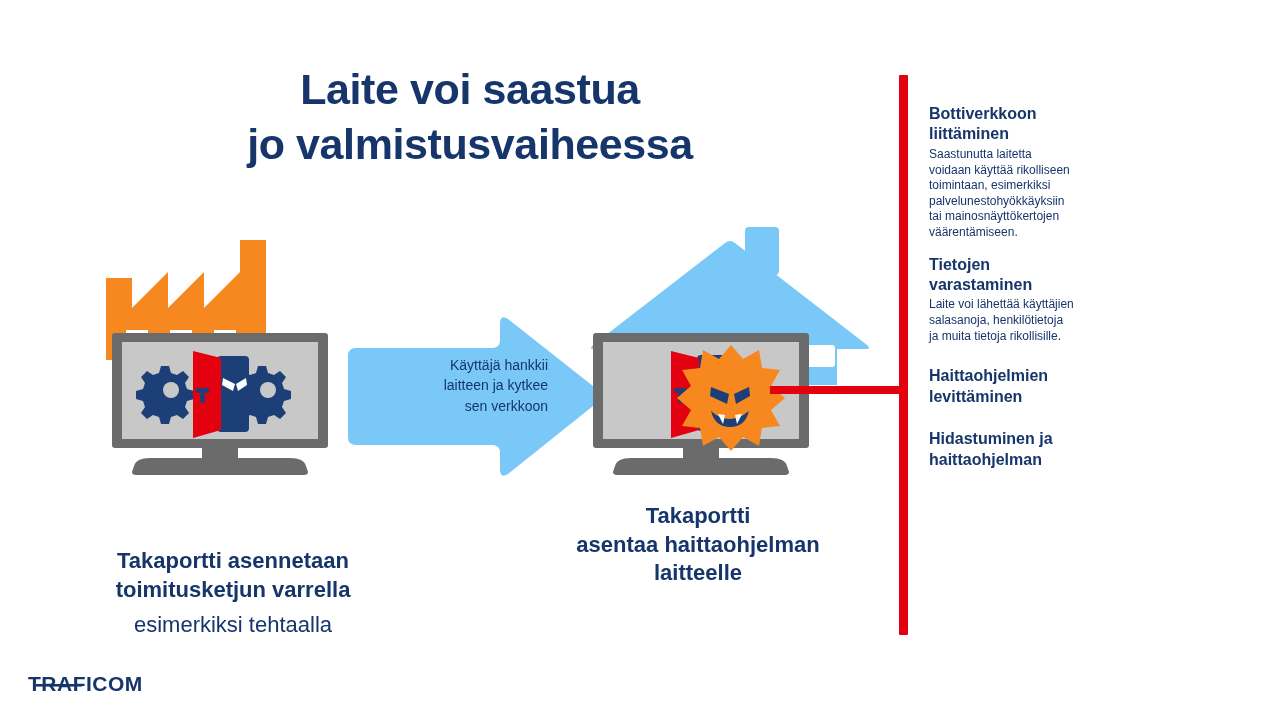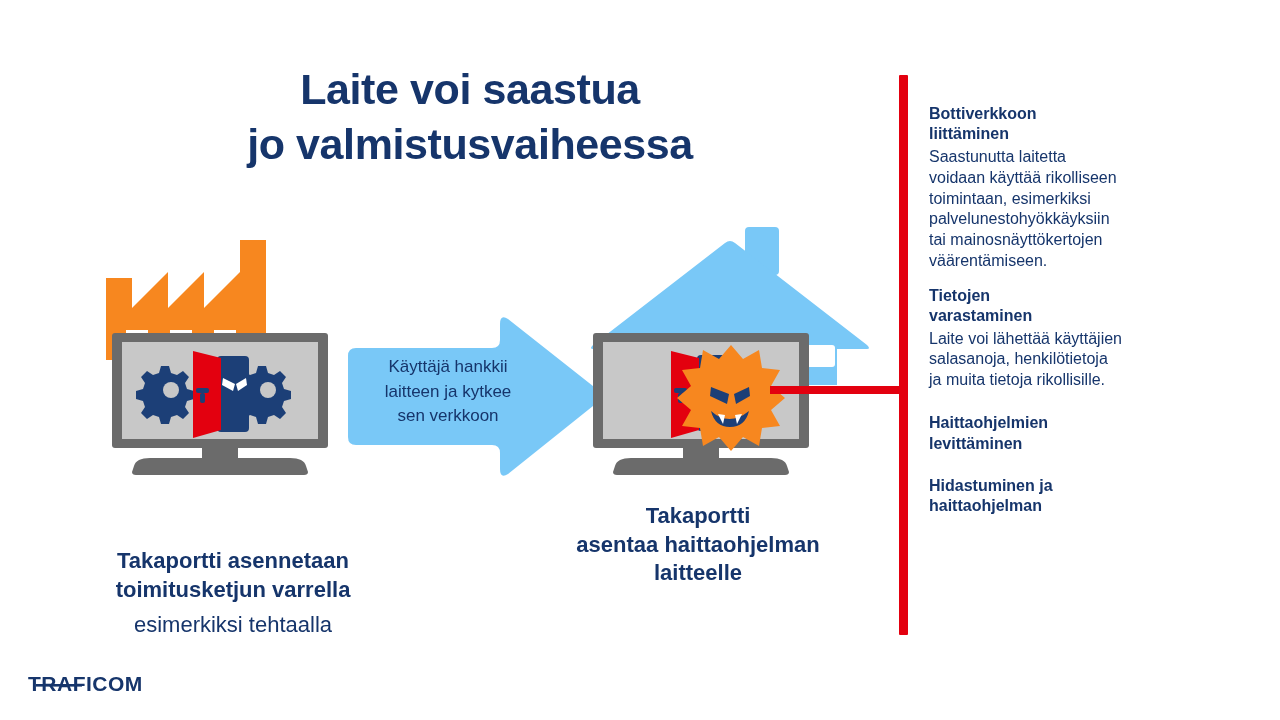--- a/index.html
+++ b/index.html
@@ -51,22 +51,22 @@
     left: 340px;
     top: 310px;
     width: 265px;
     height: 175px;
   }
   #arrow-label {
     position: absolute;
     left: 348px;
     top: 355px;
     width: 200px;
-    text-align: center;
-    font-size: 17px;
+    text-align: right;
+    font-size: 14px;
     line-height: 1.45;
     color: #16356b;
     white-space: pre-line;
   }
 
   
   .caption {
     position: absolute;
     text-align: center;
     color: #16356b;
@@ -115,21 +115,21 @@
   .risk-item { margin-bottom: 14px; }
   .risk-item:last-child { margin-bottom: 0; }
   .risk-title {
     font-size: 16px;
     font-weight: bold;
     line-height: 1.28;
     color: #16356b;
     white-space: pre-line;
   }
   .risk-body {
-    font-size: 16px;
+    font-size: 12px;
     font-weight: normal;
     line-height: 1.3;
     color: #16356b;
     margin-top: 2px;
     white-space: pre-line;
   }
   .risk-item.spaced { margin-bottom: 22px; }
 
   
   #logo {

